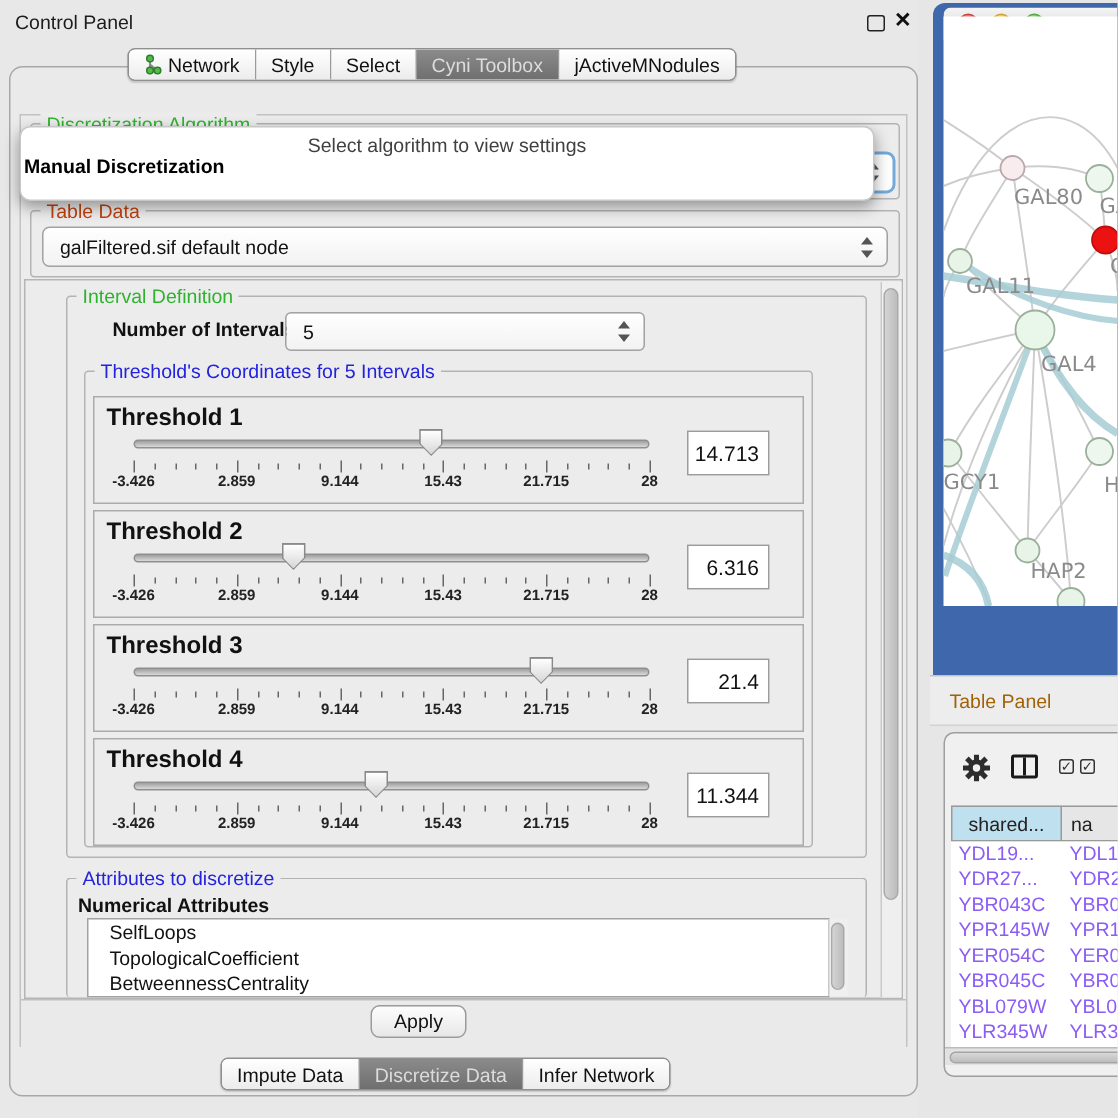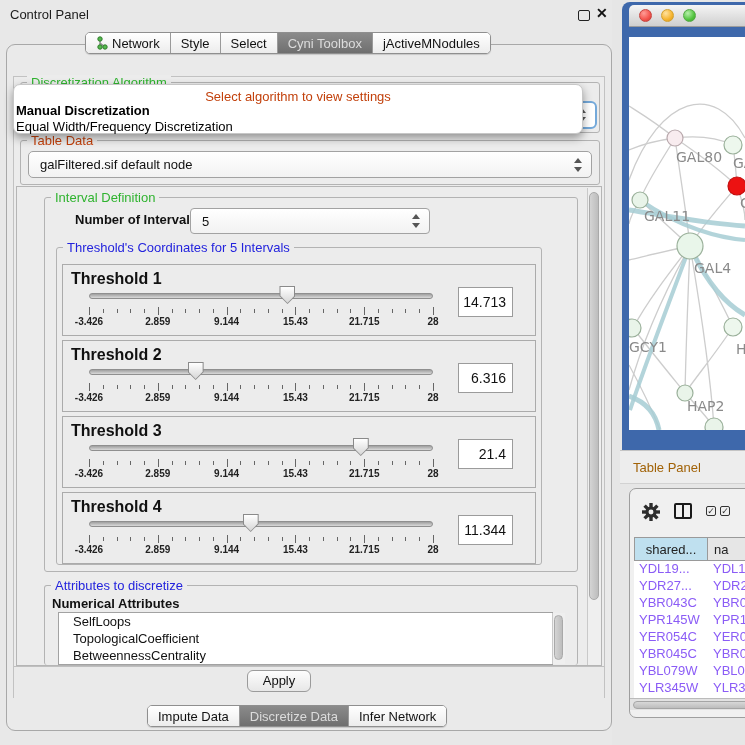--- a/index.html
+++ b/index.html
@@ -45,21 +45,21 @@
   .updown:before, .updown:after { content:""; position:absolute; left:0;
     border-left:4px solid transparent; border-right:4px solid transparent; }
   .updown:before { top:0; border-bottom:5px solid #555; }
   .updown:after { bottom:0; border-top:5px solid #555; }
 
   
   #popup { left:13px; top:84px; width:570px; height:50px; background:#fff;
     border:1px solid #c7c7c7; border-radius:7px; z-index:50;
     box-shadow:0 4px 10px rgba(0,0,0,.38); }
   #popup .hint { position:absolute; top:4px; width:100%; text-align:center;
-    font-size:13px; color:#c2410c; }
+    font-size:13px; color:#404040; }
   #popup .opt { position:absolute; left:2px; font-size:13px; color:#000; white-space:nowrap; }
   #popup .opt.b { font-weight:bold; }
   #focus-combo { left:296px; top:101px; width:301px; height:28px; border:2px solid #74a9da;
     border-radius:6px; background:#fff; z-index:2; }
 
   
   #scrollarea { left:16px; top:186px; width:586px; height:480px; border:1px solid #b5b5b5;
     background:#ececec; }
   .vscroll { position:absolute; background:#efefef; border-left:1px solid #c9c9c9; }
   .vthumb { position:absolute; background:linear-gradient(90deg,#d4d4d4,#bdbdbd);
@@ -101,21 +101,21 @@
   #right-bg { left:612px; top:0; width:133px; height:745px; background:#e6e6e6; }
   #net-window { left:622px; top:2px; width:130px; height:448px; background:#3e68ab;
     border-radius:8px 0 0 0; }
   #net-titlebar { left:629px; top:5px; width:116px; height:22px;
     background:linear-gradient(#f5f5f5,#cfcfcf); border-bottom:1px solid #9c9c9c;
     border-radius:5px 0 0 0; }
   .light { position:absolute; top:4px; width:13px; height:13px; border-radius:50%; }
   #lred   { left:10px; background:radial-gradient(circle at 35% 30%,#ff9d97,#f4534c 60%,#c33a34); border:1px solid #c64540;}
   #lyellow{ left:32px; background:radial-gradient(circle at 35% 30%,#ffe2a0,#f6b42e 60%,#cf9426); border:1px solid #d3a12f;}
   #lgreen { left:54px; background:radial-gradient(circle at 35% 30%,#b6efab,#52c43f 60%,#3a9e2c); border:1px solid #53a844;}
-  #canvas { left:629px; top:37px; width:116px; height:393px; background:#fff; overflow:hidden; }
+  #canvas { left:629px; top:11px; width:116px; height:393px; background:#fff; overflow:hidden; }
 
   #table-panel-bar { left:620px; top:450px; width:125px; height:34px; background:#ededed;
     border-top:1px solid #c4c4c4; border-bottom:1px solid #d2d2d2; }
   #table-panel-title { left:13px; top:9px; font-size:13px; color:#a16207; position:absolute; }
 
   #table-window { left:629px; top:488px; width:125px; height:230px; background:#f0f0f0;
     border:1px solid #9e9e9e; border-radius:7px 0 0 7px; overflow:hidden; }
   .ticon { position:absolute; top:14px; }
   #split-icon { left:44px; width:18px; height:16px; border:2px solid #1a1a1a; border-radius:2px; }
   #split-icon:after { content:""; position:absolute; left:6px; top:0; width:2px; height:12px; background:#1a1a1a; }
@@ -178,21 +178,20 @@
 <div class="group" id="disc-group" style="left:20px; top:82px; width:580px; height:51px;">
   <span class="gtitle green">Discretization Algorithm</span>
 </div>
 <div class="abs" id="focus-combo">
     <span class="updown"></span>
   </div>
 
 <div class="abs" id="popup">
   <div class="hint">Select algorithm to view settings</div>
   <div class="opt b" style="top:18px;">Manual Discretization</div>
-  <div class="opt" style="top:34px;">Equal Width/Frequency Discretization</div>
 </div>
 
 <div class="group" style="left:20px; top:140px; width:580px; height:45px;">
   <span class="gtitle dark">Table Data</span>
 </div>
 <div class="combo" style="left:28px; top:151px; width:564px; height:27px;">
   <span>galFiltered.sif default node</span>
   <span class="updown"></span>
 </div>
 

